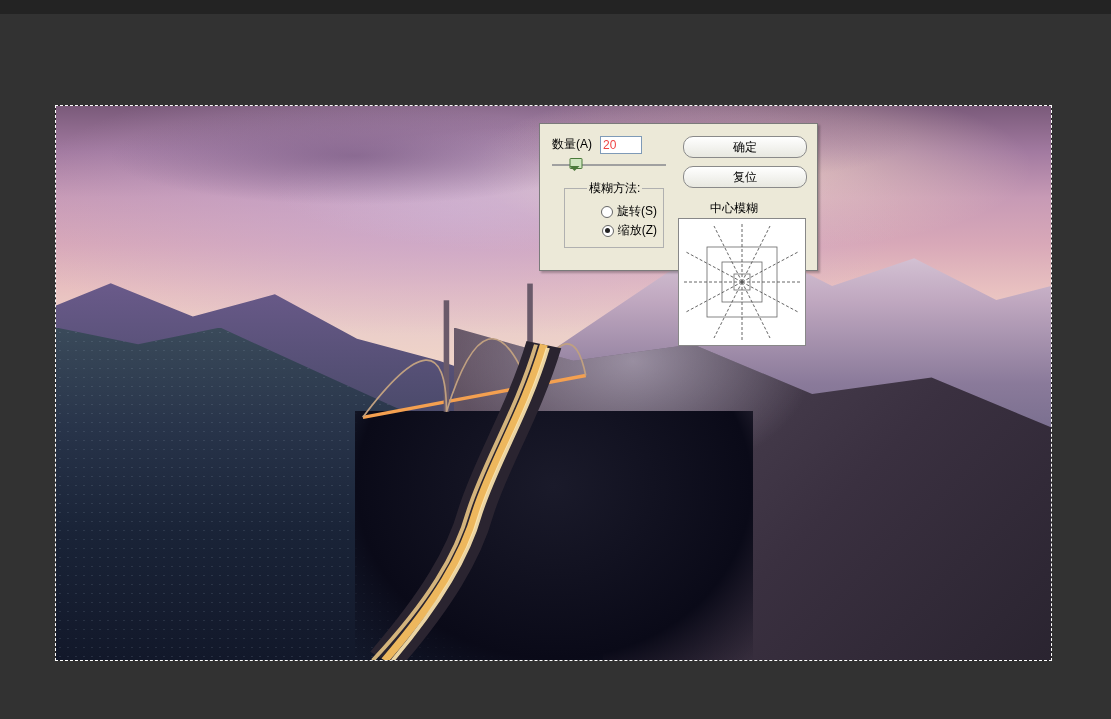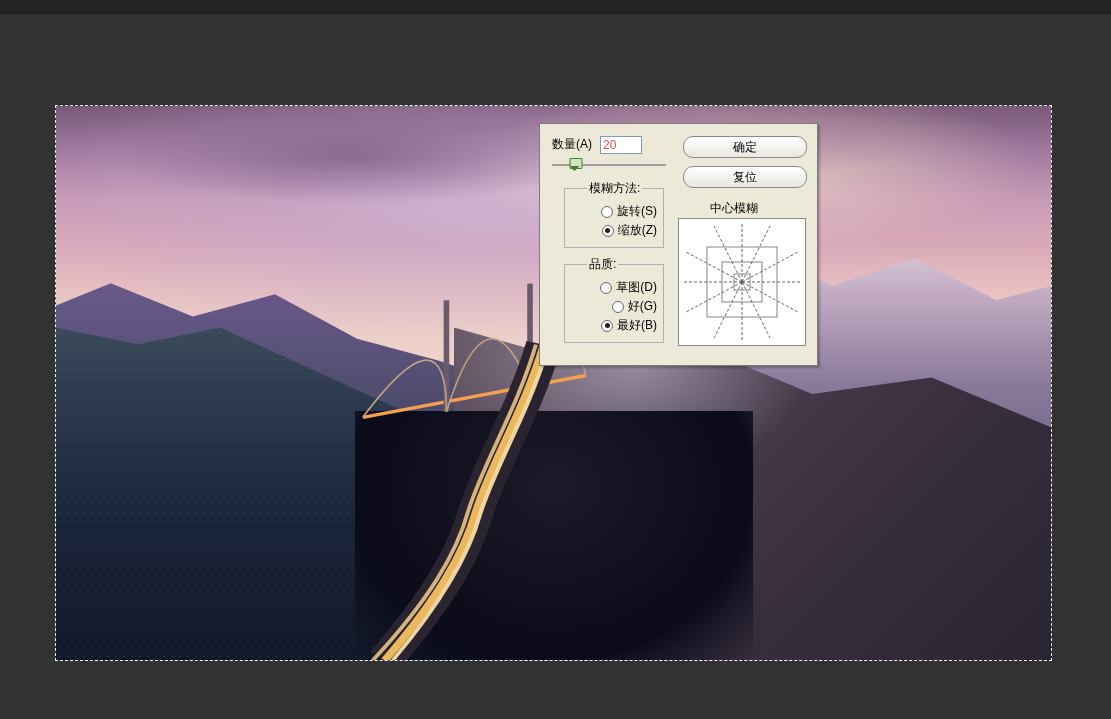--- a/index.html
+++ b/index.html
@@ -221,37 +221,20 @@
             <span class="radio-dot"></span>
             <span>旋转(S)</span>
           </div>
           <div class="radio-row">
             <span class="radio-dot checked"></span>
             <span>缩放(Z)</span>
           </div>
         </div>
     </fieldset>
 
-    <fieldset class="group">
-      <legend>品质:</legend>
-      <div id="quality-options">
-          <div class="radio-row">
-            <span class="radio-dot"></span>
-            <span>草图(D)</span>
-          </div>
-          <div class="radio-row">
-            <span class="radio-dot"></span>
-            <span>好(G)</span>
-          </div>
-          <div class="radio-row">
-            <span class="radio-dot checked"></span>
-            <span>最好(B)</span>
-          </div>
-        </div>
-    </fieldset>
 
     <span class="center-label">中心模糊</span>
     <div class="center-box">
       <svg viewBox="0 0 120 120">
         <rect x="0" y="0" width="120" height="120" fill="#fff"></rect>
         <g stroke="#666" stroke-width="0.8">
           <rect x="25" y="25" width="70" height="70" fill="none"></rect>
           <rect x="40" y="40" width="40" height="40" fill="none"></rect>
           <rect x="52" y="52" width="16" height="16" fill="none"></rect>
         </g>

